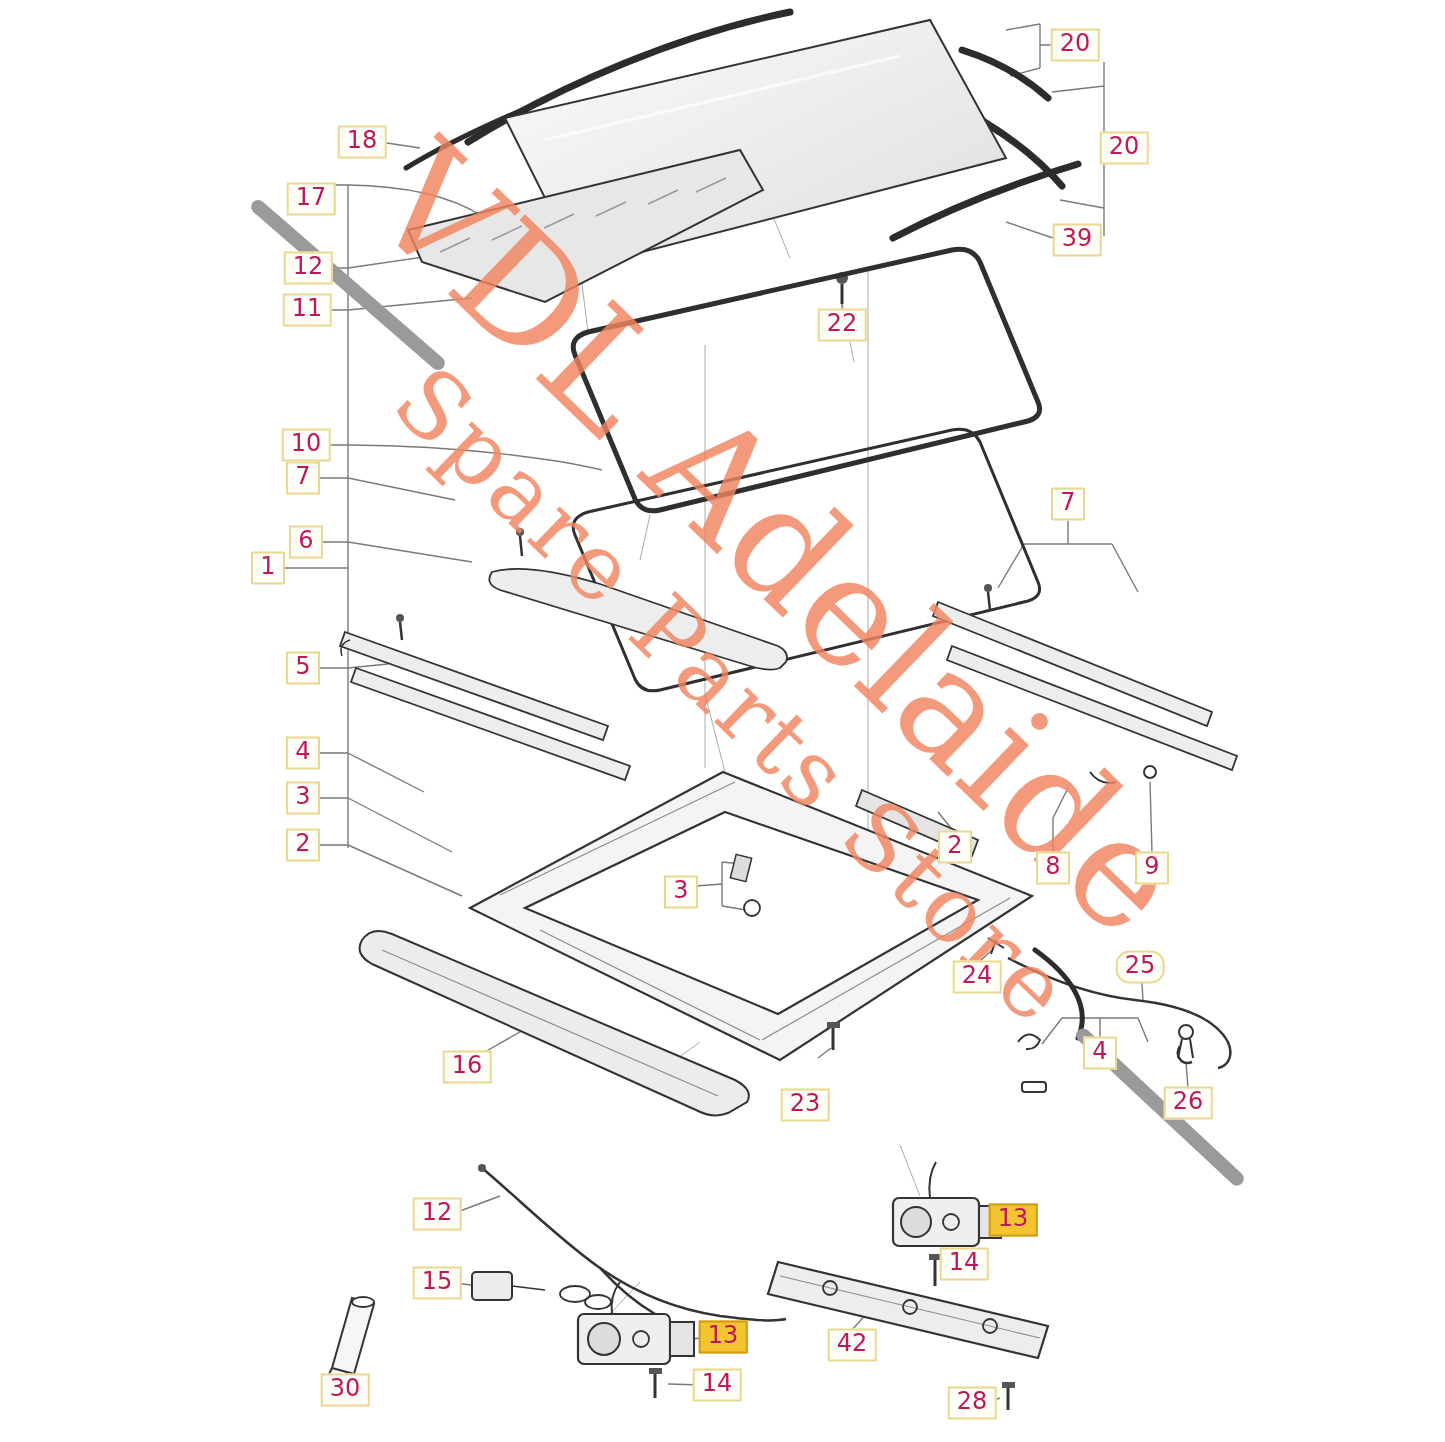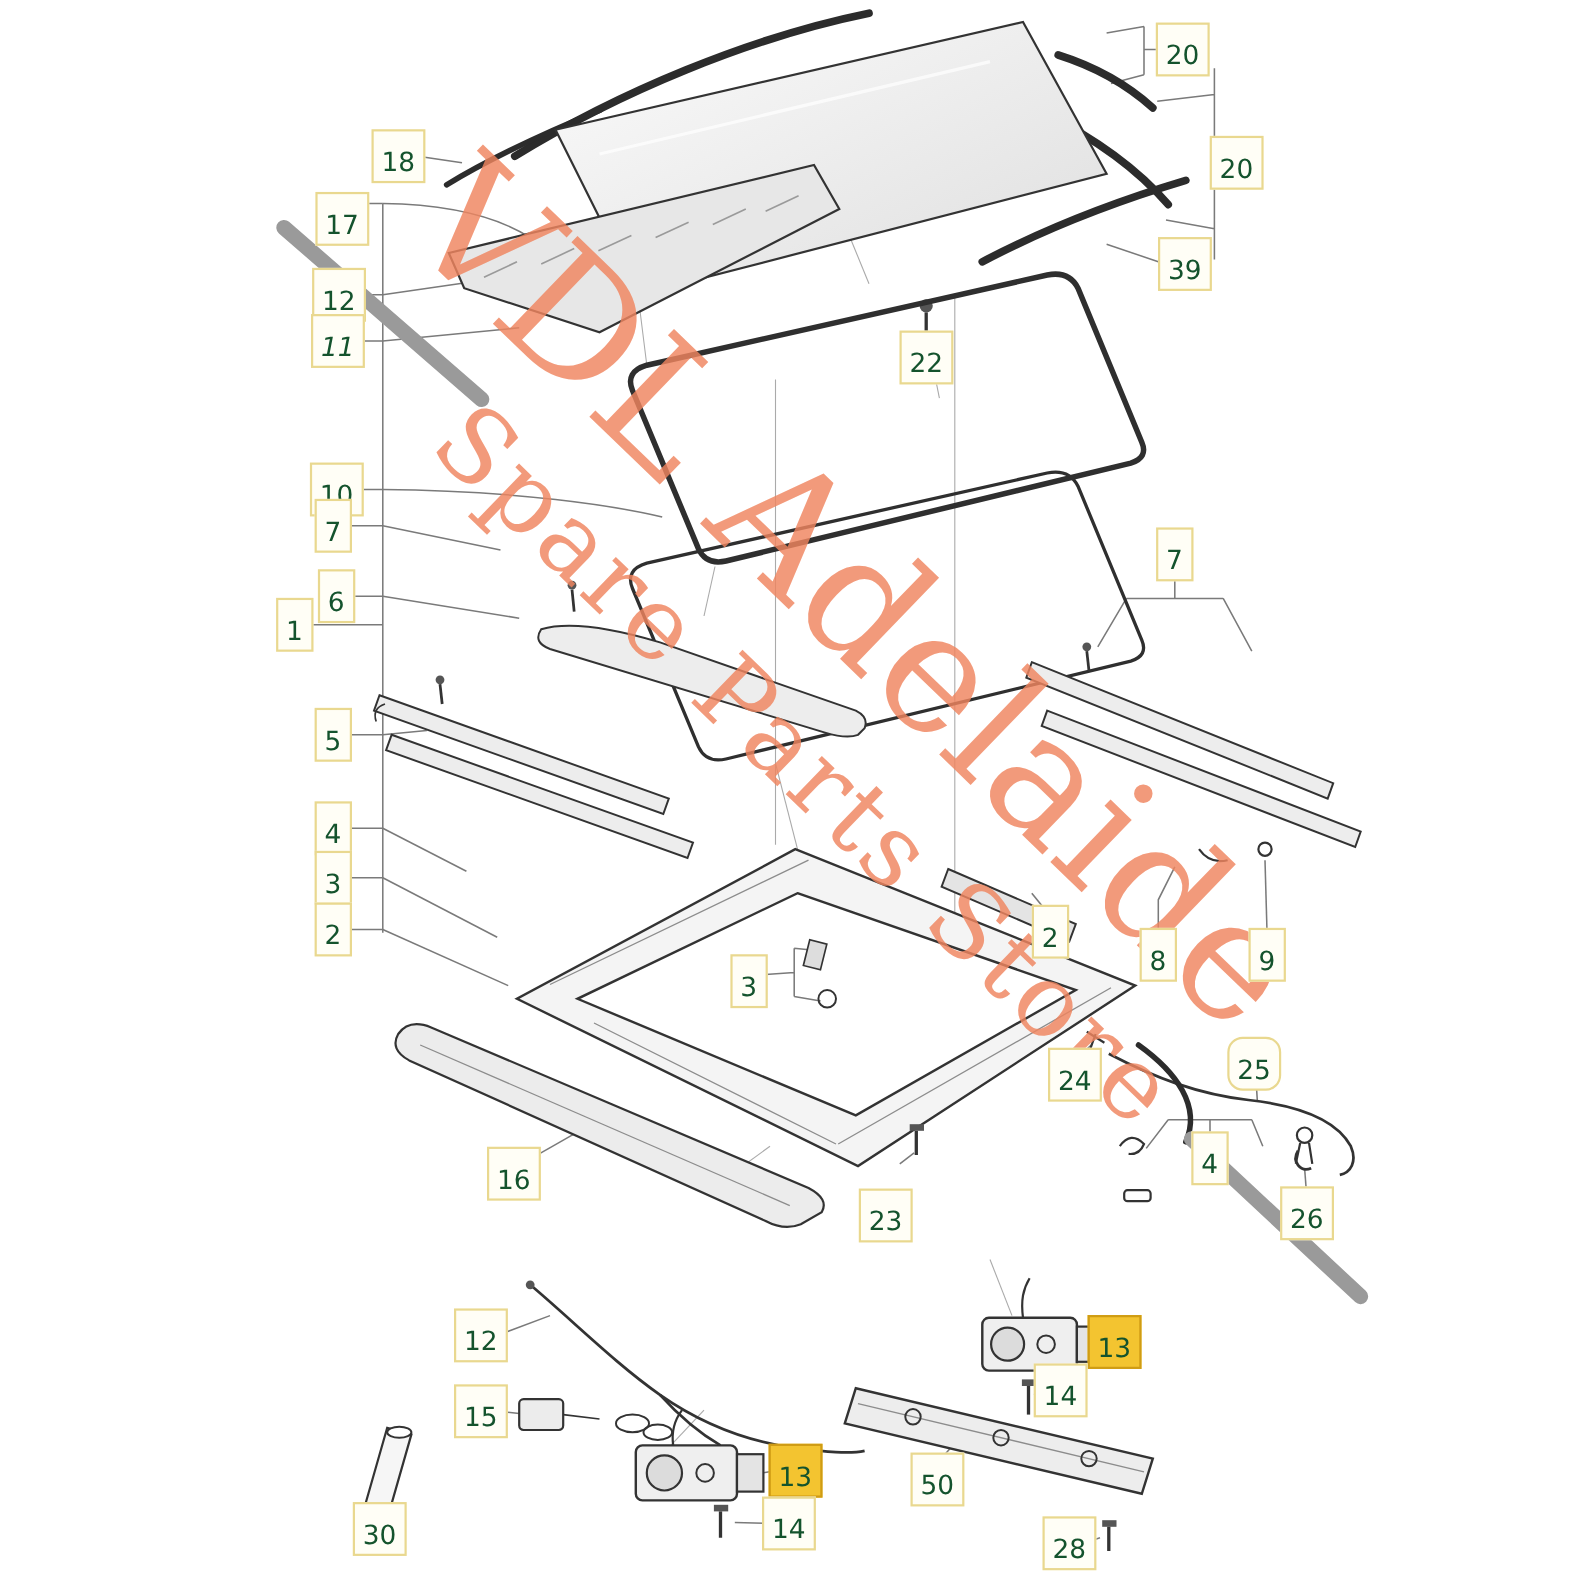--- a/index.html
+++ b/index.html
@@ -15,22 +15,22 @@
   .wm2{left:442px;top:352px;font-size:92px;transform:rotate(44deg);letter-spacing:4px;}
   
   .strike{position:absolute;background:#9a9a9a;border-radius:8px;height:14px;z-index:4;
           transform-origin:50% 50%;}
   .strike.tl{left:222px;top:278px;width:252px;transform:rotate(41deg);}
   .strike.br{left:1048px;top:1100px;width:224px;transform:rotate(43deg);}
   
   .label-layer{position:absolute;left:0;top:0;width:100%;height:100%;z-index:6;}
   .part-label{position:absolute;transform:translate(-50%,-50%);
       background:#fffef6;border:2px solid var(--label-border-color,#e9d88f);
-      color:#14532d;font-size:24px;line-height:1;padding:16px 7px 5px;
-      min-width:16px;text-align:left;}
+      color:#be185d;font-size:24px;line-height:1;padding:0 7px 5px;
+      min-width:16px;text-align:center;}
   .part-label.hl{background:var(--highlight-color,#f3c430);
       border-color:var(--highlight-border-color,#cf9c14);}
 </style>
 </head>
 <body>
 
 <div class="page">
 
   <svg class="diagram-svg" viewBox="0 0 1445 1442" xmlns="http://www.w3.org/2000/svg">
     <defs>
@@ -269,21 +269,21 @@
   <div class="wm wm1">VDL Adelaide</div>
   <div class="wm wm2">Spare Parts Store</div>
 
   <div class="label-layer">
       <div class="part-label" style="left: 1075px; top: 45px;">20</div>
       <div class="part-label" style="left: 362px; top: 142px;">18</div>
       <div class="part-label" style="left: 1124px; top: 148px;">20</div>
       <div class="part-label" style="left: 311px; top: 199px;">17</div>
       <div class="part-label" style="left: 1077px; top: 240px;">39</div>
       <div class="part-label" style="left: 308px; top: 268px;">12</div>
-      <div class="part-label" style="left: 307px; top: 310px; font-style: italic;">11</div>
+      <div class="part-label" style="left: 307px; top: 310px;">11</div>
       <div class="part-label" style="left: 842px; top: 325px;">22</div>
       <div class="part-label" style="left: 306px; top: 445px;">10</div>
       <div class="part-label" style="left: 303px; top: 478px;">7</div>
       <div class="part-label" style="left: 1068px; top: 504px;">7</div>
       <div class="part-label" style="left: 306px; top: 542px;">6</div>
       <div class="part-label" style="left: 268px; top: 568px;">1</div>
       <div class="part-label" style="left: 303px; top: 668px;">5</div>
       <div class="part-label" style="left: 303px; top: 753px;">4</div>
       <div class="part-label" style="left: 303px; top: 798px;">3</div>
       <div class="part-label" style="left: 303px; top: 845px;">2</div>
@@ -295,19 +295,19 @@
       <div class="part-label" style="left: 1140px; top: 967px; border-radius: 14px;">25</div>
       <div class="part-label" style="left: 1100px; top: 1053px;">4</div>
       <div class="part-label" style="left: 467px; top: 1067px;">16</div>
       <div class="part-label" style="left: 805px; top: 1105px;">23</div>
       <div class="part-label" style="left: 1188px; top: 1103px;">26</div>
       <div class="part-label" style="left: 437px; top: 1214px;">12</div>
       <div class="part-label hl" style="left: 1013px; top: 1220px;">13</div>
       <div class="part-label" style="left: 964px; top: 1264px;">14</div>
       <div class="part-label" style="left: 437px; top: 1283px;">15</div>
       <div class="part-label hl" style="left: 723px; top: 1337px;">13</div>
-      <div class="part-label" style="left: 852px; top: 1345px;">50</div>
+      <div class="part-label" style="left: 852px; top: 1345px;">42</div>
       <div class="part-label" style="left: 717px; top: 1385px;">14</div>
       <div class="part-label" style="left: 345px; top: 1390px;">30</div>
       <div class="part-label" style="left: 972px; top: 1403px;">28</div>
     </div>
 
 </div>
 
 </body></html>

